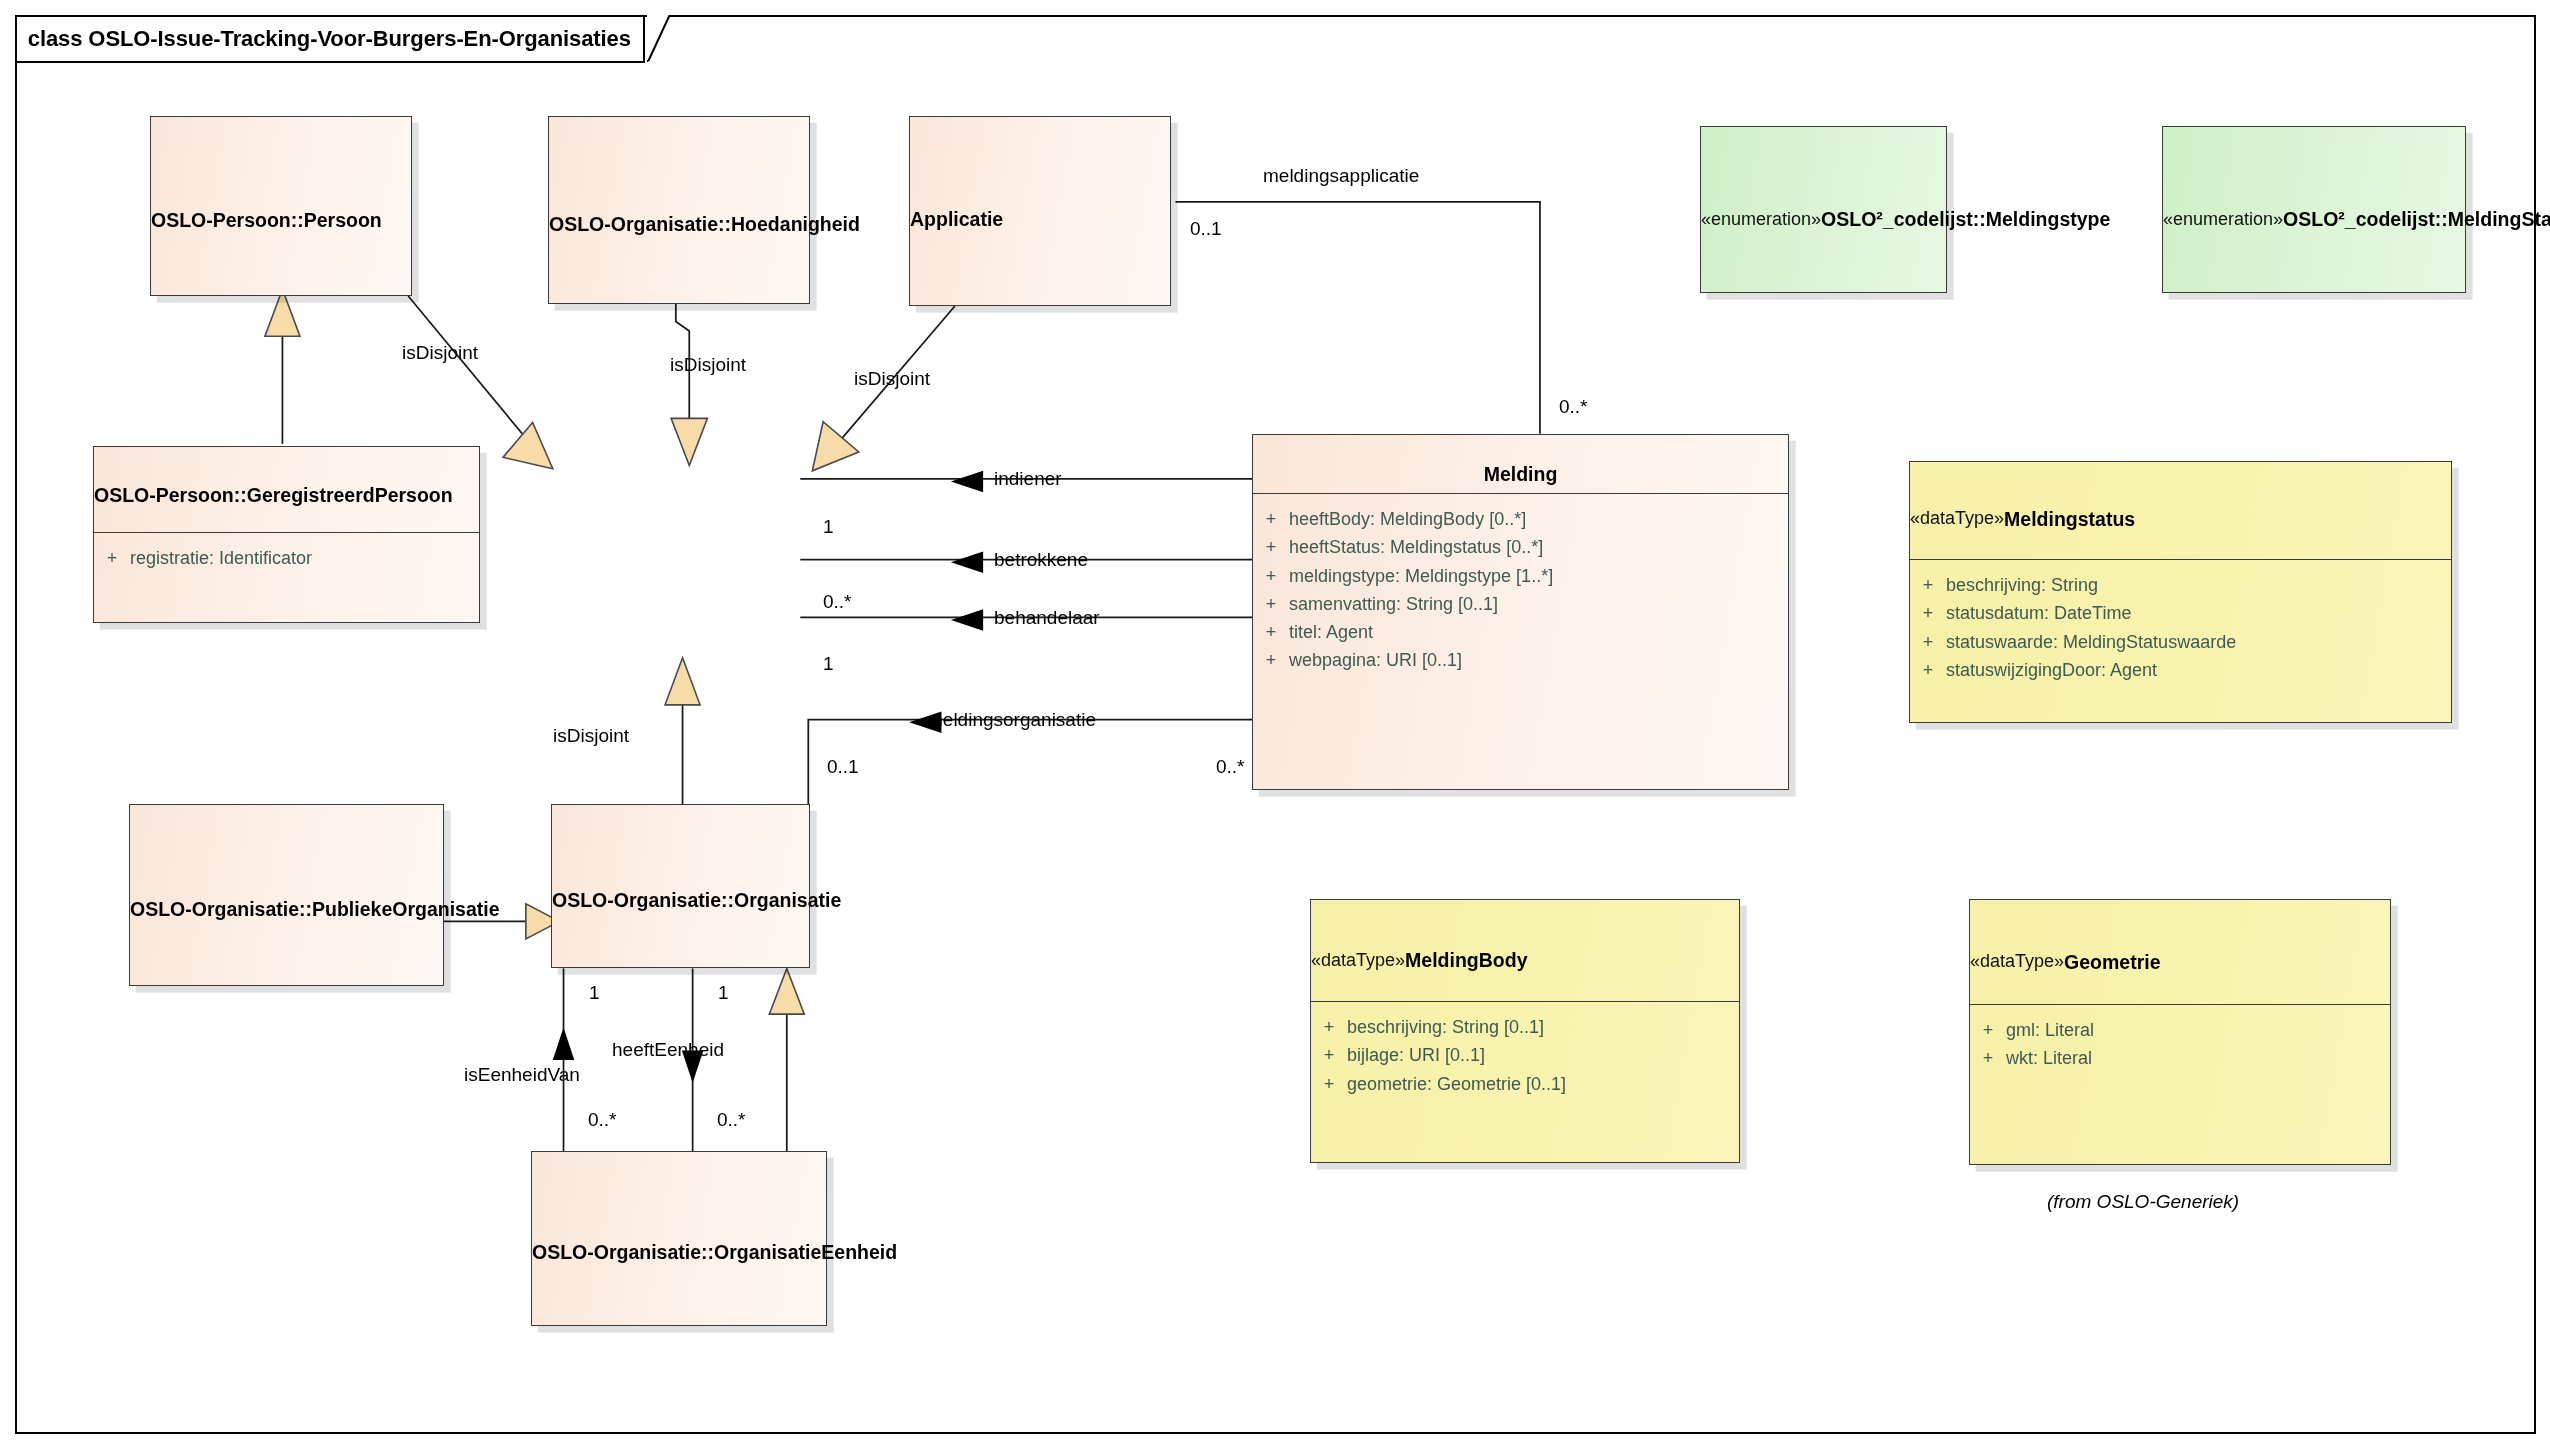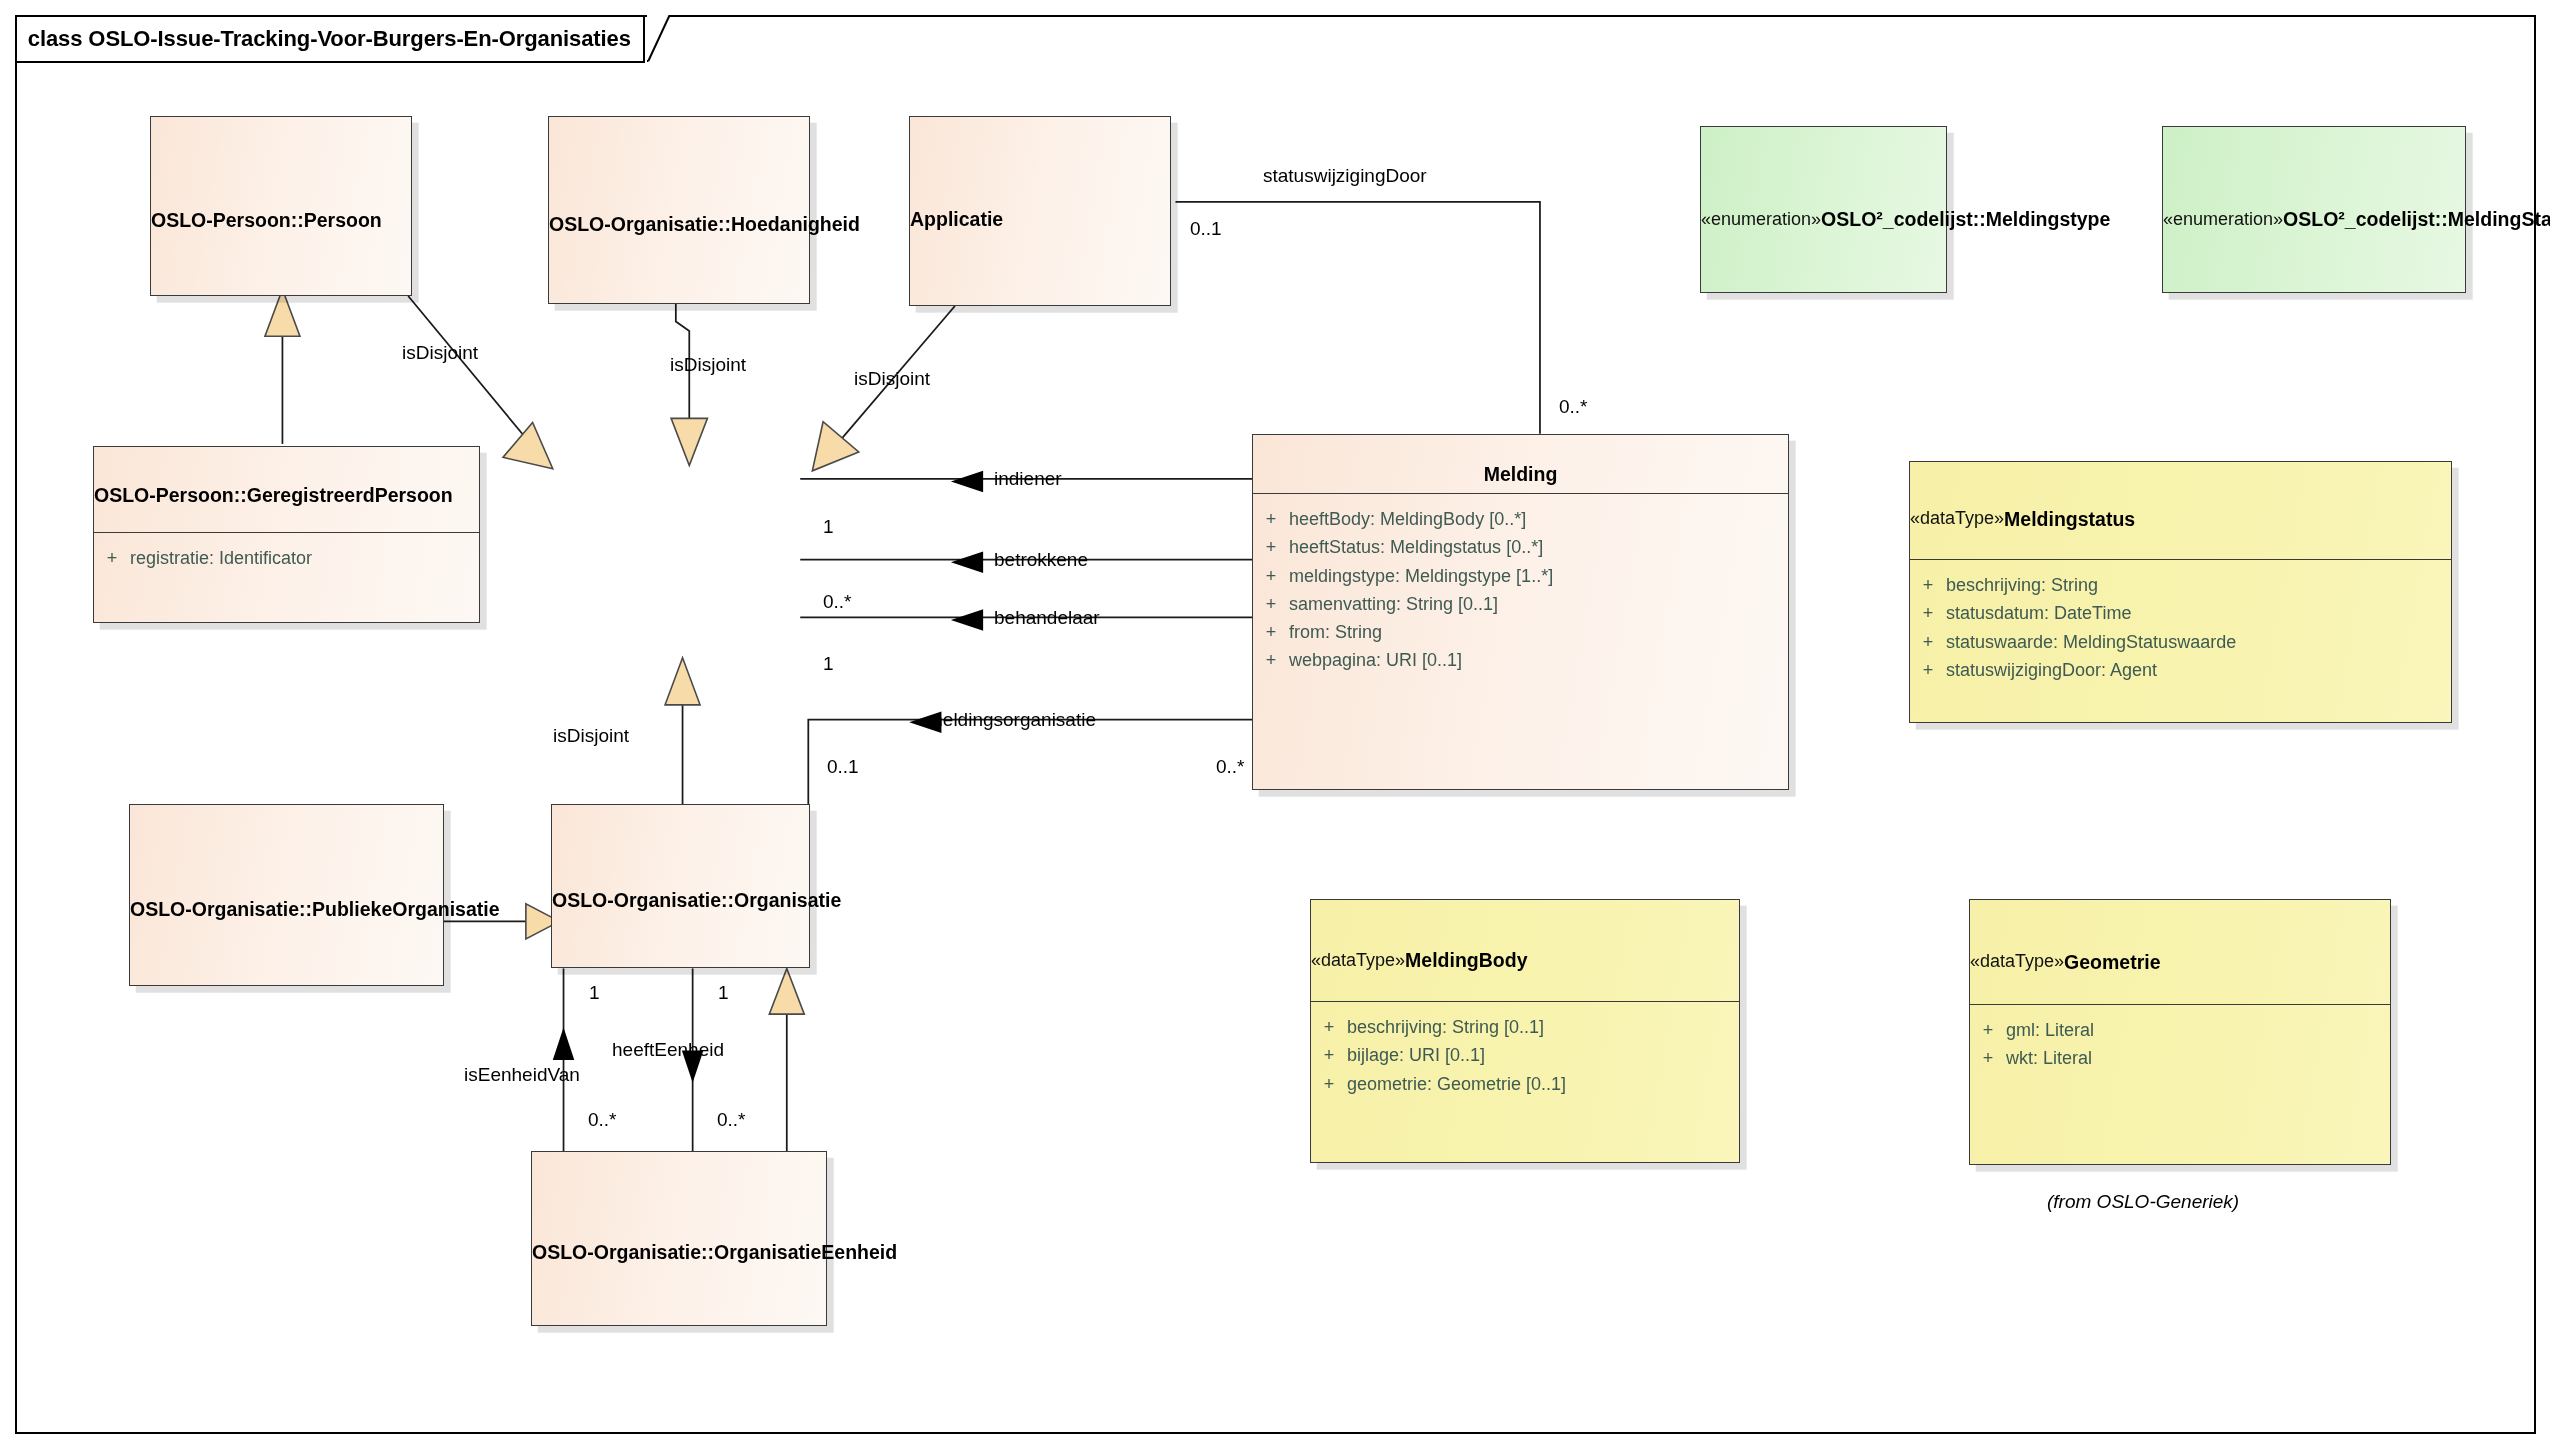--- a/index.html
+++ b/index.html
@@ -165,21 +165,21 @@
       <div class="attr">
         <span class="plus">+</span>
         <span class="txt">meldingstype: Meldingstype [1..*]</span>
       </div>
       <div class="attr">
         <span class="plus">+</span>
         <span class="txt">samenvatting: String [0..1]</span>
       </div>
       <div class="attr">
         <span class="plus">+</span>
-        <span class="txt">from: String</span>
+        <span class="txt">titel: Agent</span>
       </div>
       <div class="attr">
         <span class="plus">+</span>
         <span class="txt">webpagina: URI [0..1]</span>
       </div>
     </div>
   </div>
 
   <div class="node cls" id="n-publiekeorg" style="left:129px;top:804px;width:315px;height:182px;">
     <div class="node-head" style="height:100%;padding-top:28px;justify-content:flex-start;">
@@ -281,21 +281,21 @@
     </div>
   </div>
 
   <div class="lbl note" style="left:2047px;top:1192px;">(from OSLO-Generiek)</div>
 
   <div class="lbl" style="left:402px;top:343px;">isDisjoint</div>
   <div class="lbl" style="left:670px;top:355px;">isDisjoint</div>
   <div class="lbl" style="left:854px;top:369px;">isDisjoint</div>
   <div class="lbl" style="left:553px;top:726px;">isDisjoint</div>
 
-  <div class="lbl" style="left:1263px;top:166px;">statuswijzigingDoor</div>
+  <div class="lbl" style="left:1263px;top:166px;">meldingsapplicatie</div>
   <div class="lbl mult" style="left:1178px;top:219px;">0..1</div>
   <div class="lbl mult" style="left:1547px;top:397px;">0..*</div>
 
   <div class="lbl" style="left:994px;top:469px;">indiener</div>
   <div class="lbl mult" style="left:811px;top:517px;">1</div>
 
   <div class="lbl" style="left:994px;top:550px;">betrokkene</div>
   <div class="lbl mult" style="left:811px;top:592px;">0..*</div>
 
   <div class="lbl" style="left:994px;top:608px;">behandelaar</div>

